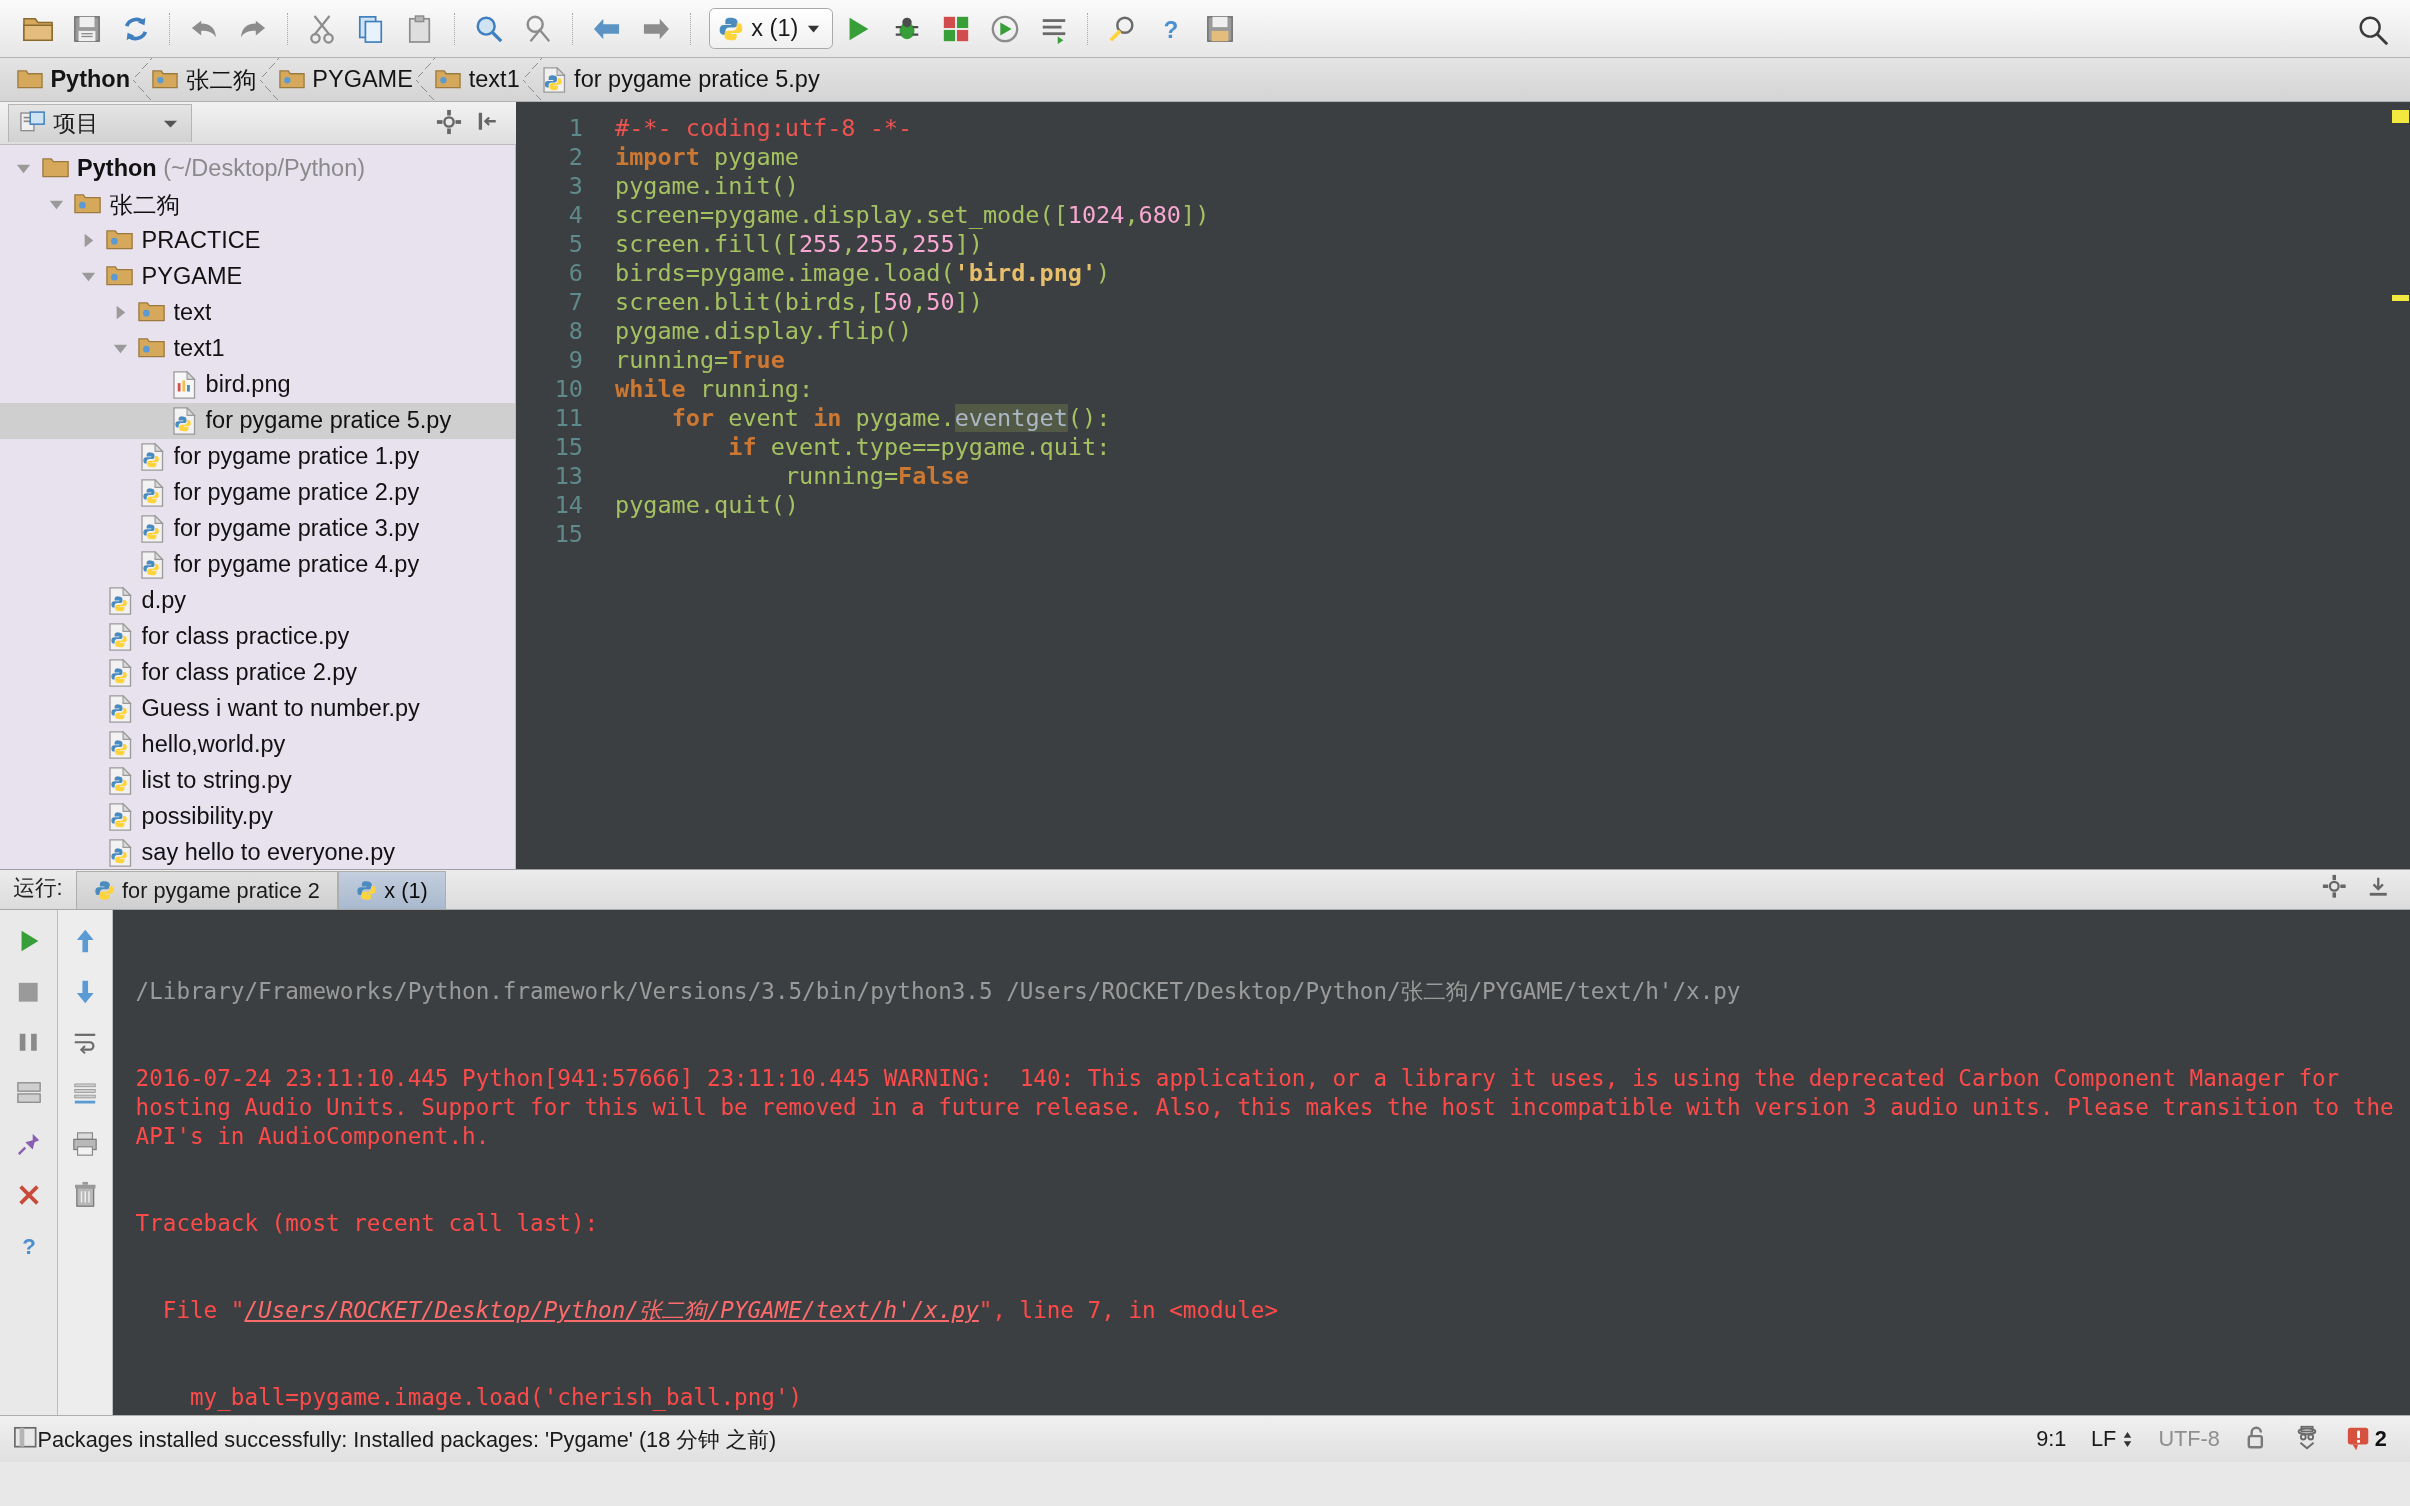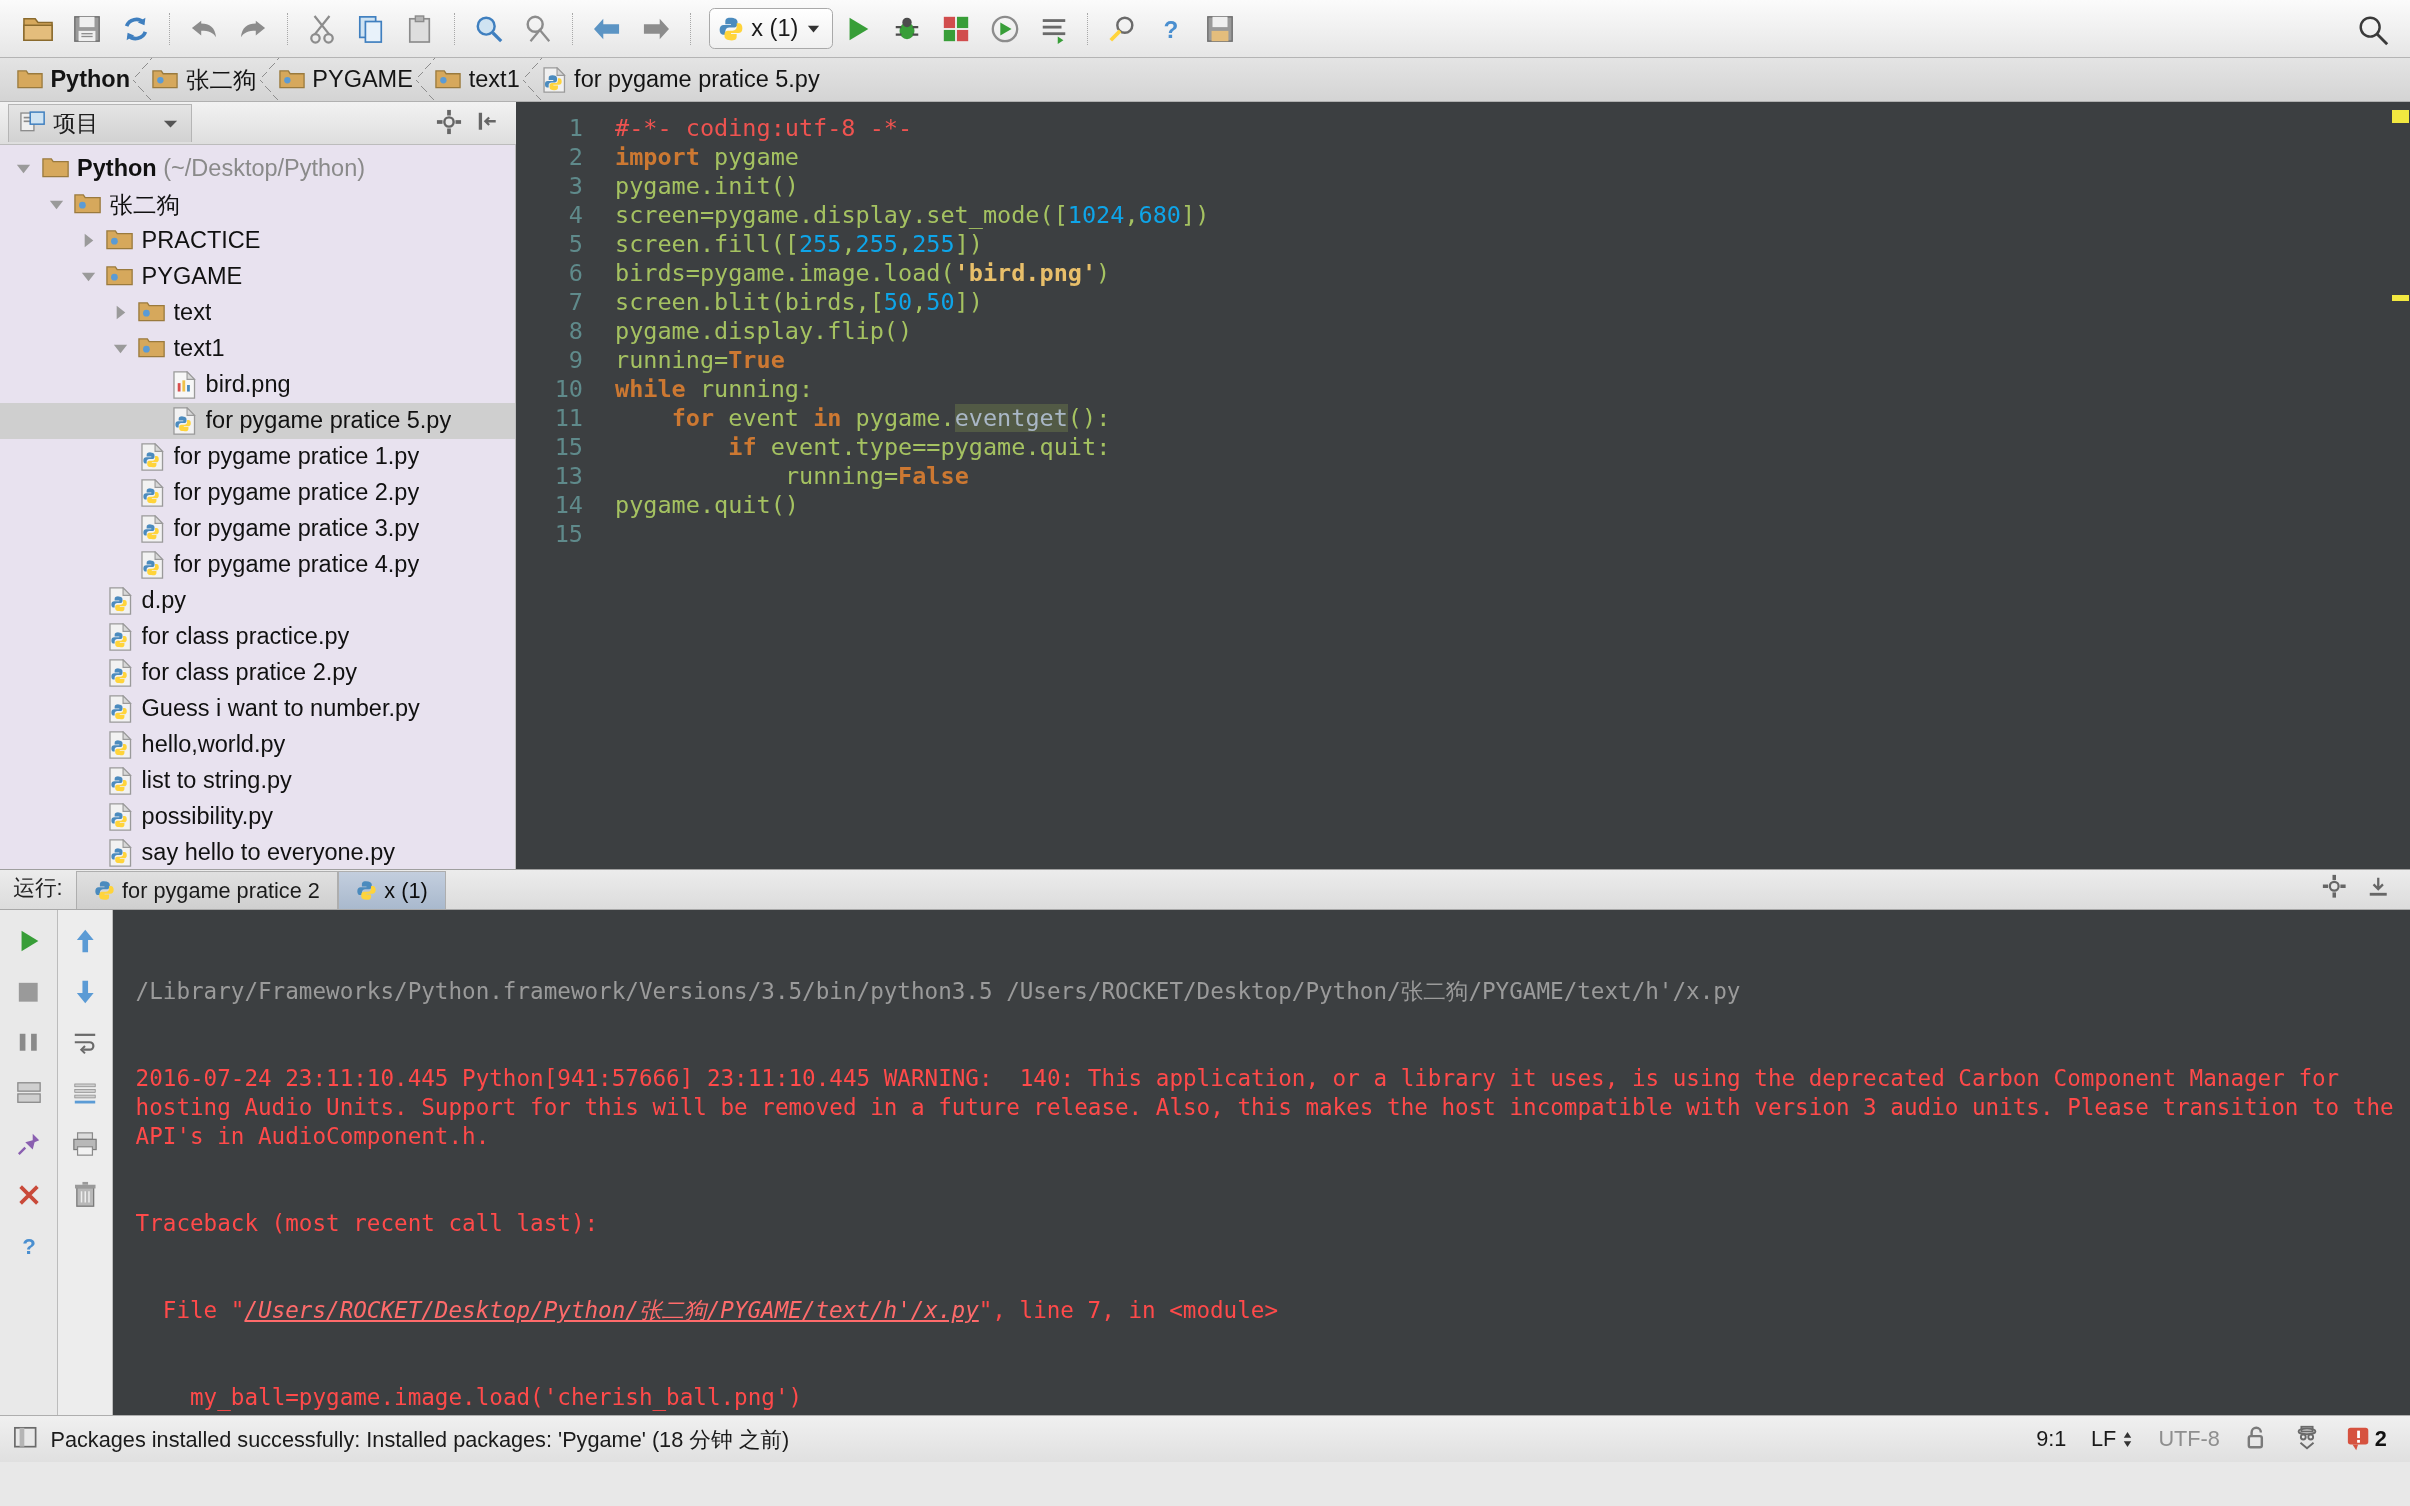--- a/index.html
+++ b/index.html
@@ -102,21 +102,21 @@
     font-family: "DejaVu Sans Mono", monospace; font-size: 23.5px; line-height: 29px;
     color: #5f8a8b; user-select: none;
   }
   .code {
     flex: 1; padding: 12.2px 0 0 19px;
     font-family: "DejaVu Sans Mono", monospace; font-size: 23.5px; line-height: 29px;
     color: #a9b7c6; white-space: pre;
   }
   .code .kw   { color: #cc7832; font-weight: bold; }
   .code .cm   { color: #ef5350; text-align: right; }
-  .code .num  { color: #0ea5e9; }
+  .code .num  { color: #f9a8d4; }
   .code .str  { color: #e8bf6a; font-weight: bold; }
   .code .fn   { color: #a5c261; }
   .code .err  { background: #525a45; }
   .marker-bar {
     position: absolute; right: 0; top: 0; bottom: 0; width: 21px; background: #3c3f41;
   }
   .mk { position: absolute; right: 1.9px; width: 17px; height: 13px; }
 
   
   .runpanel { height: 546px; min-height: 546px; display: flex; flex-direction: column; background: #e6e6e6; }
@@ -154,21 +154,21 @@
   }
   .console .cgray { color: #9b9b9b; }
   .console .cred  { color: #ff4a4a; }
   .console .clink { color: #ff6b6b; text-decoration: underline; font-style: italic; }
 
   
   .statusbar {
     height: 47px; min-height: 47px;
     background: linear-gradient(#f0f0f0, #e0e0e0);
     border-top: 0.9px solid #aeaeae;
-    display: flex; align-items: center; padding: 0 13px; gap: 13px;
+    display: flex; align-items: center; padding: 0 13px; 
   }
   .sb-msg { font-size: 21.7px; color: #1a1a1a; }
   .sb-right { margin-left: auto; display: flex; align-items: center; gap: 24.5px; padding-right: 11.3px; }
   .sb-item { font-size: 21.7px; color: #1a1a1a; cursor: pointer; display: flex; align-items: center; gap: 4.7px; }
   .sb-item.dim { color: #8e8e8e; }
   .err-badge { display: flex; align-items: center; gap: 2.8px; cursor: pointer; }
 </style>
 </head>
 <body>
 

